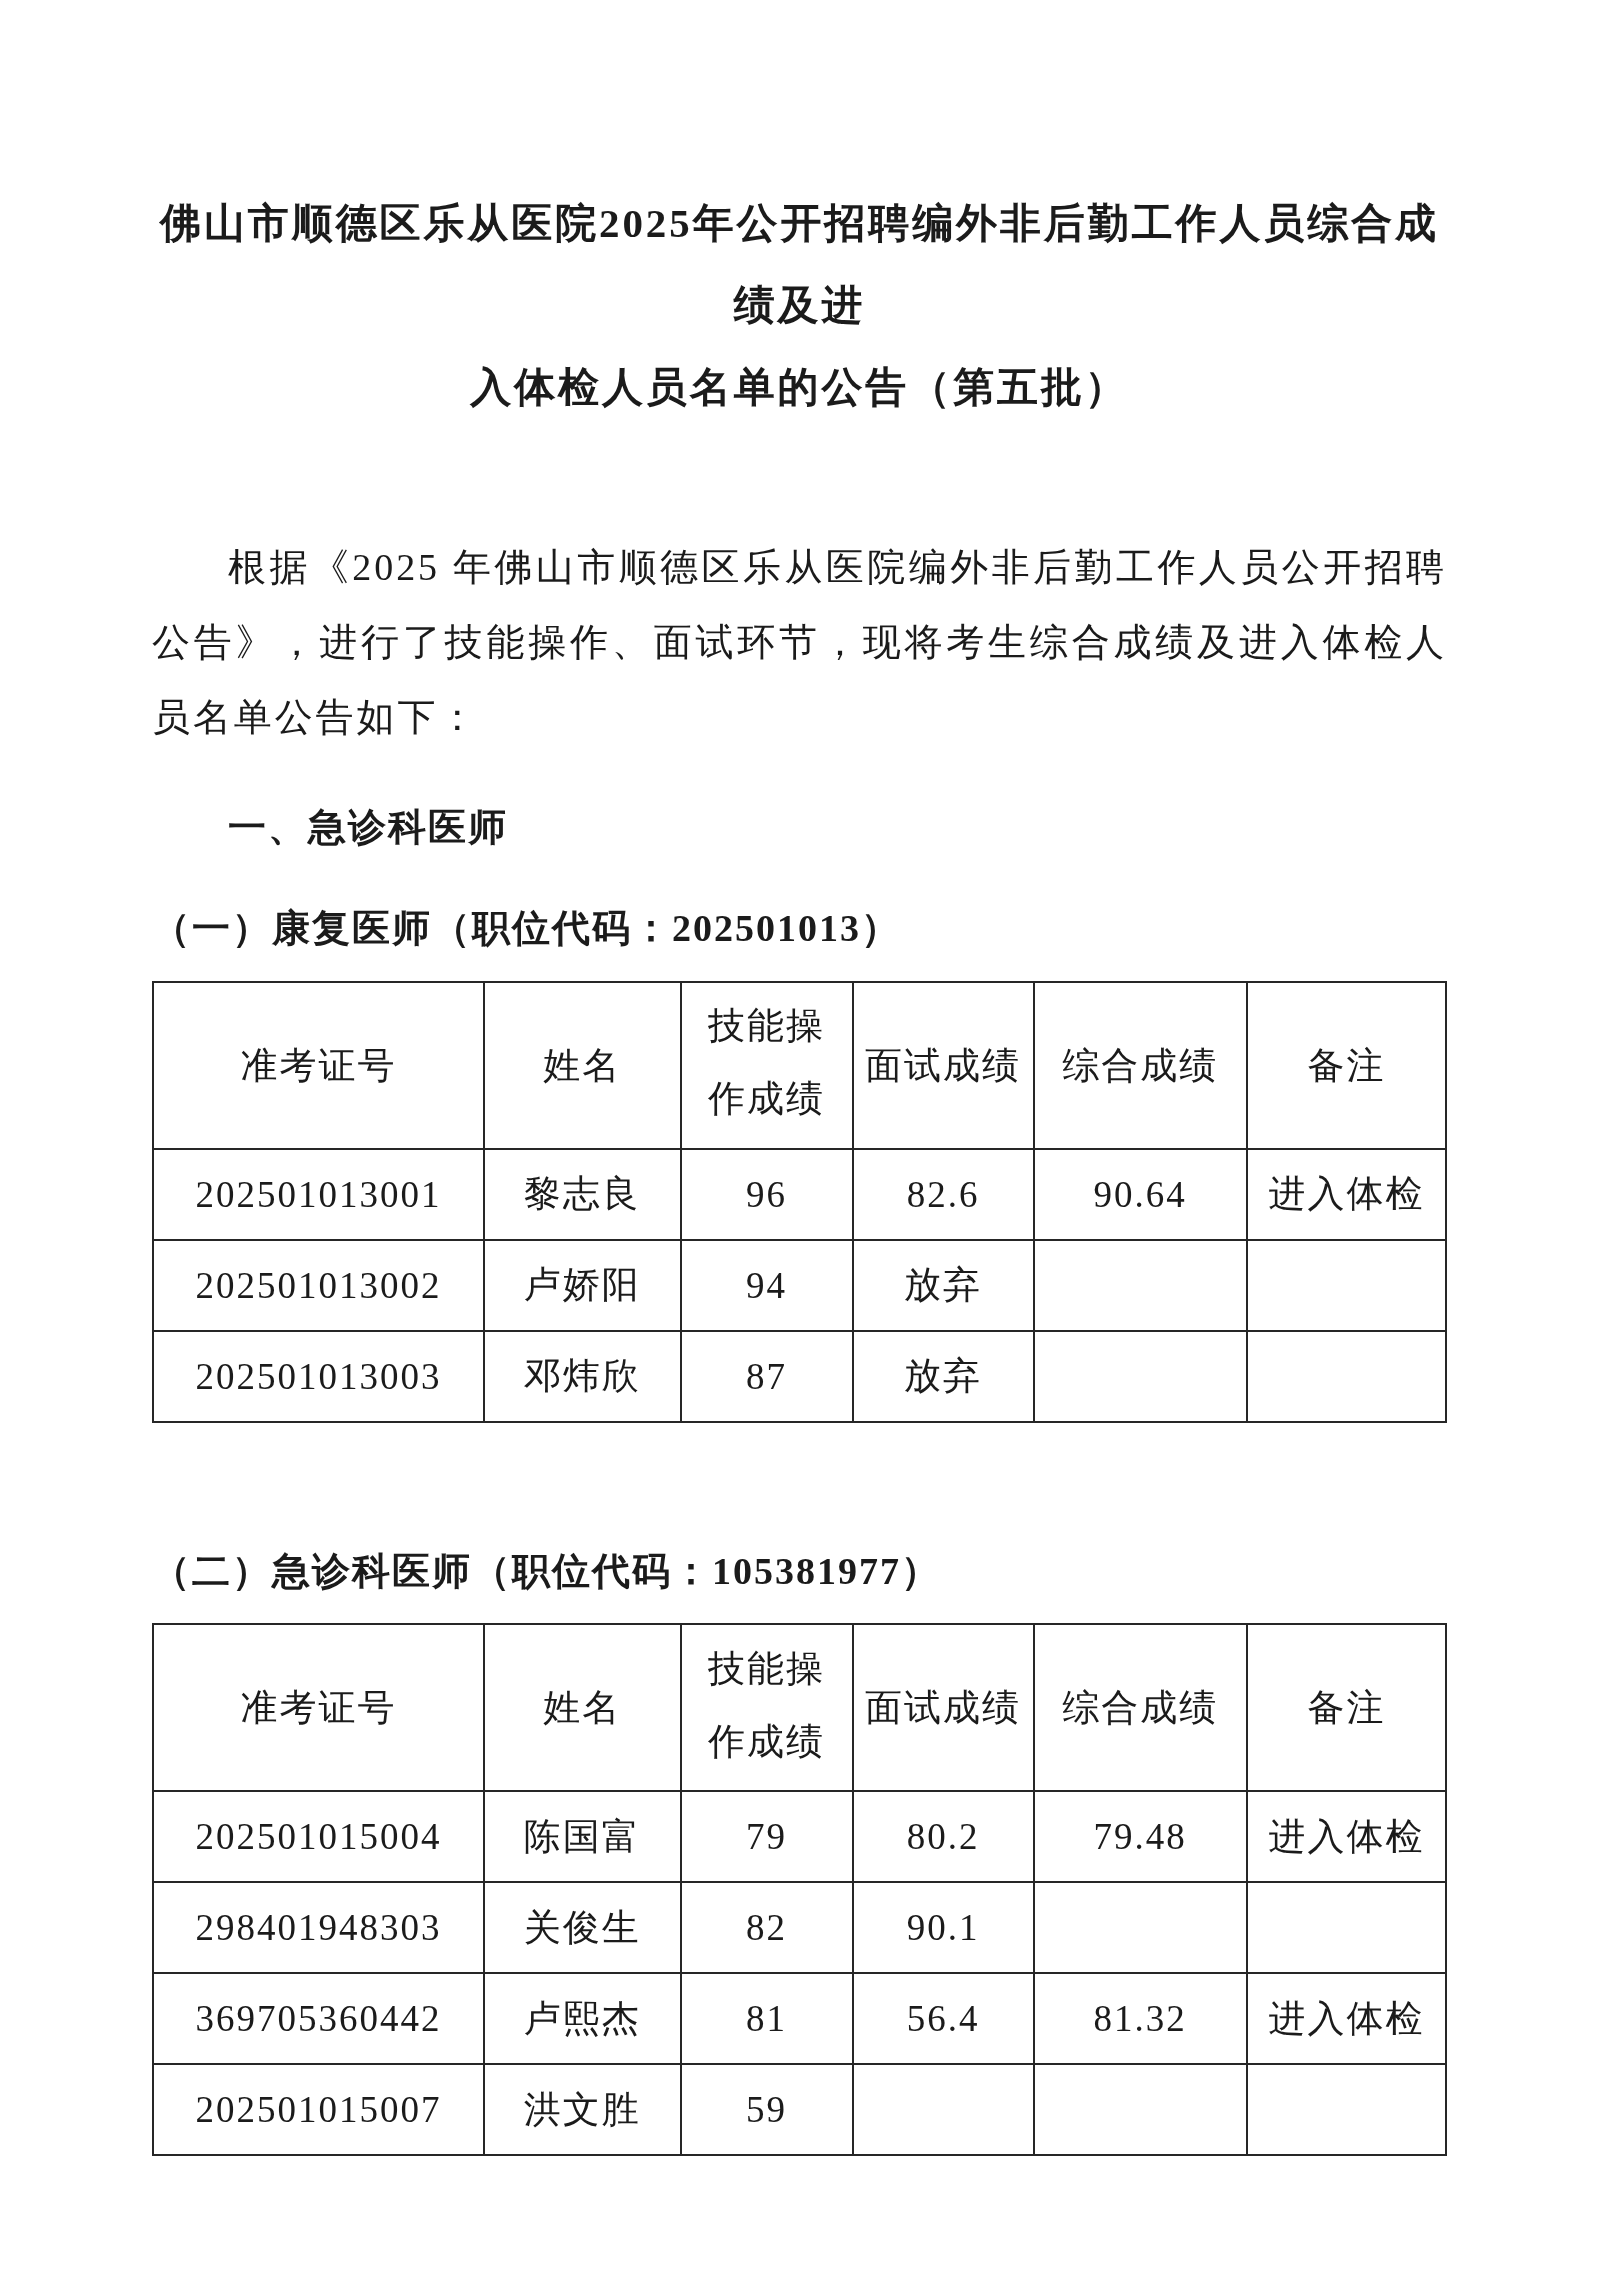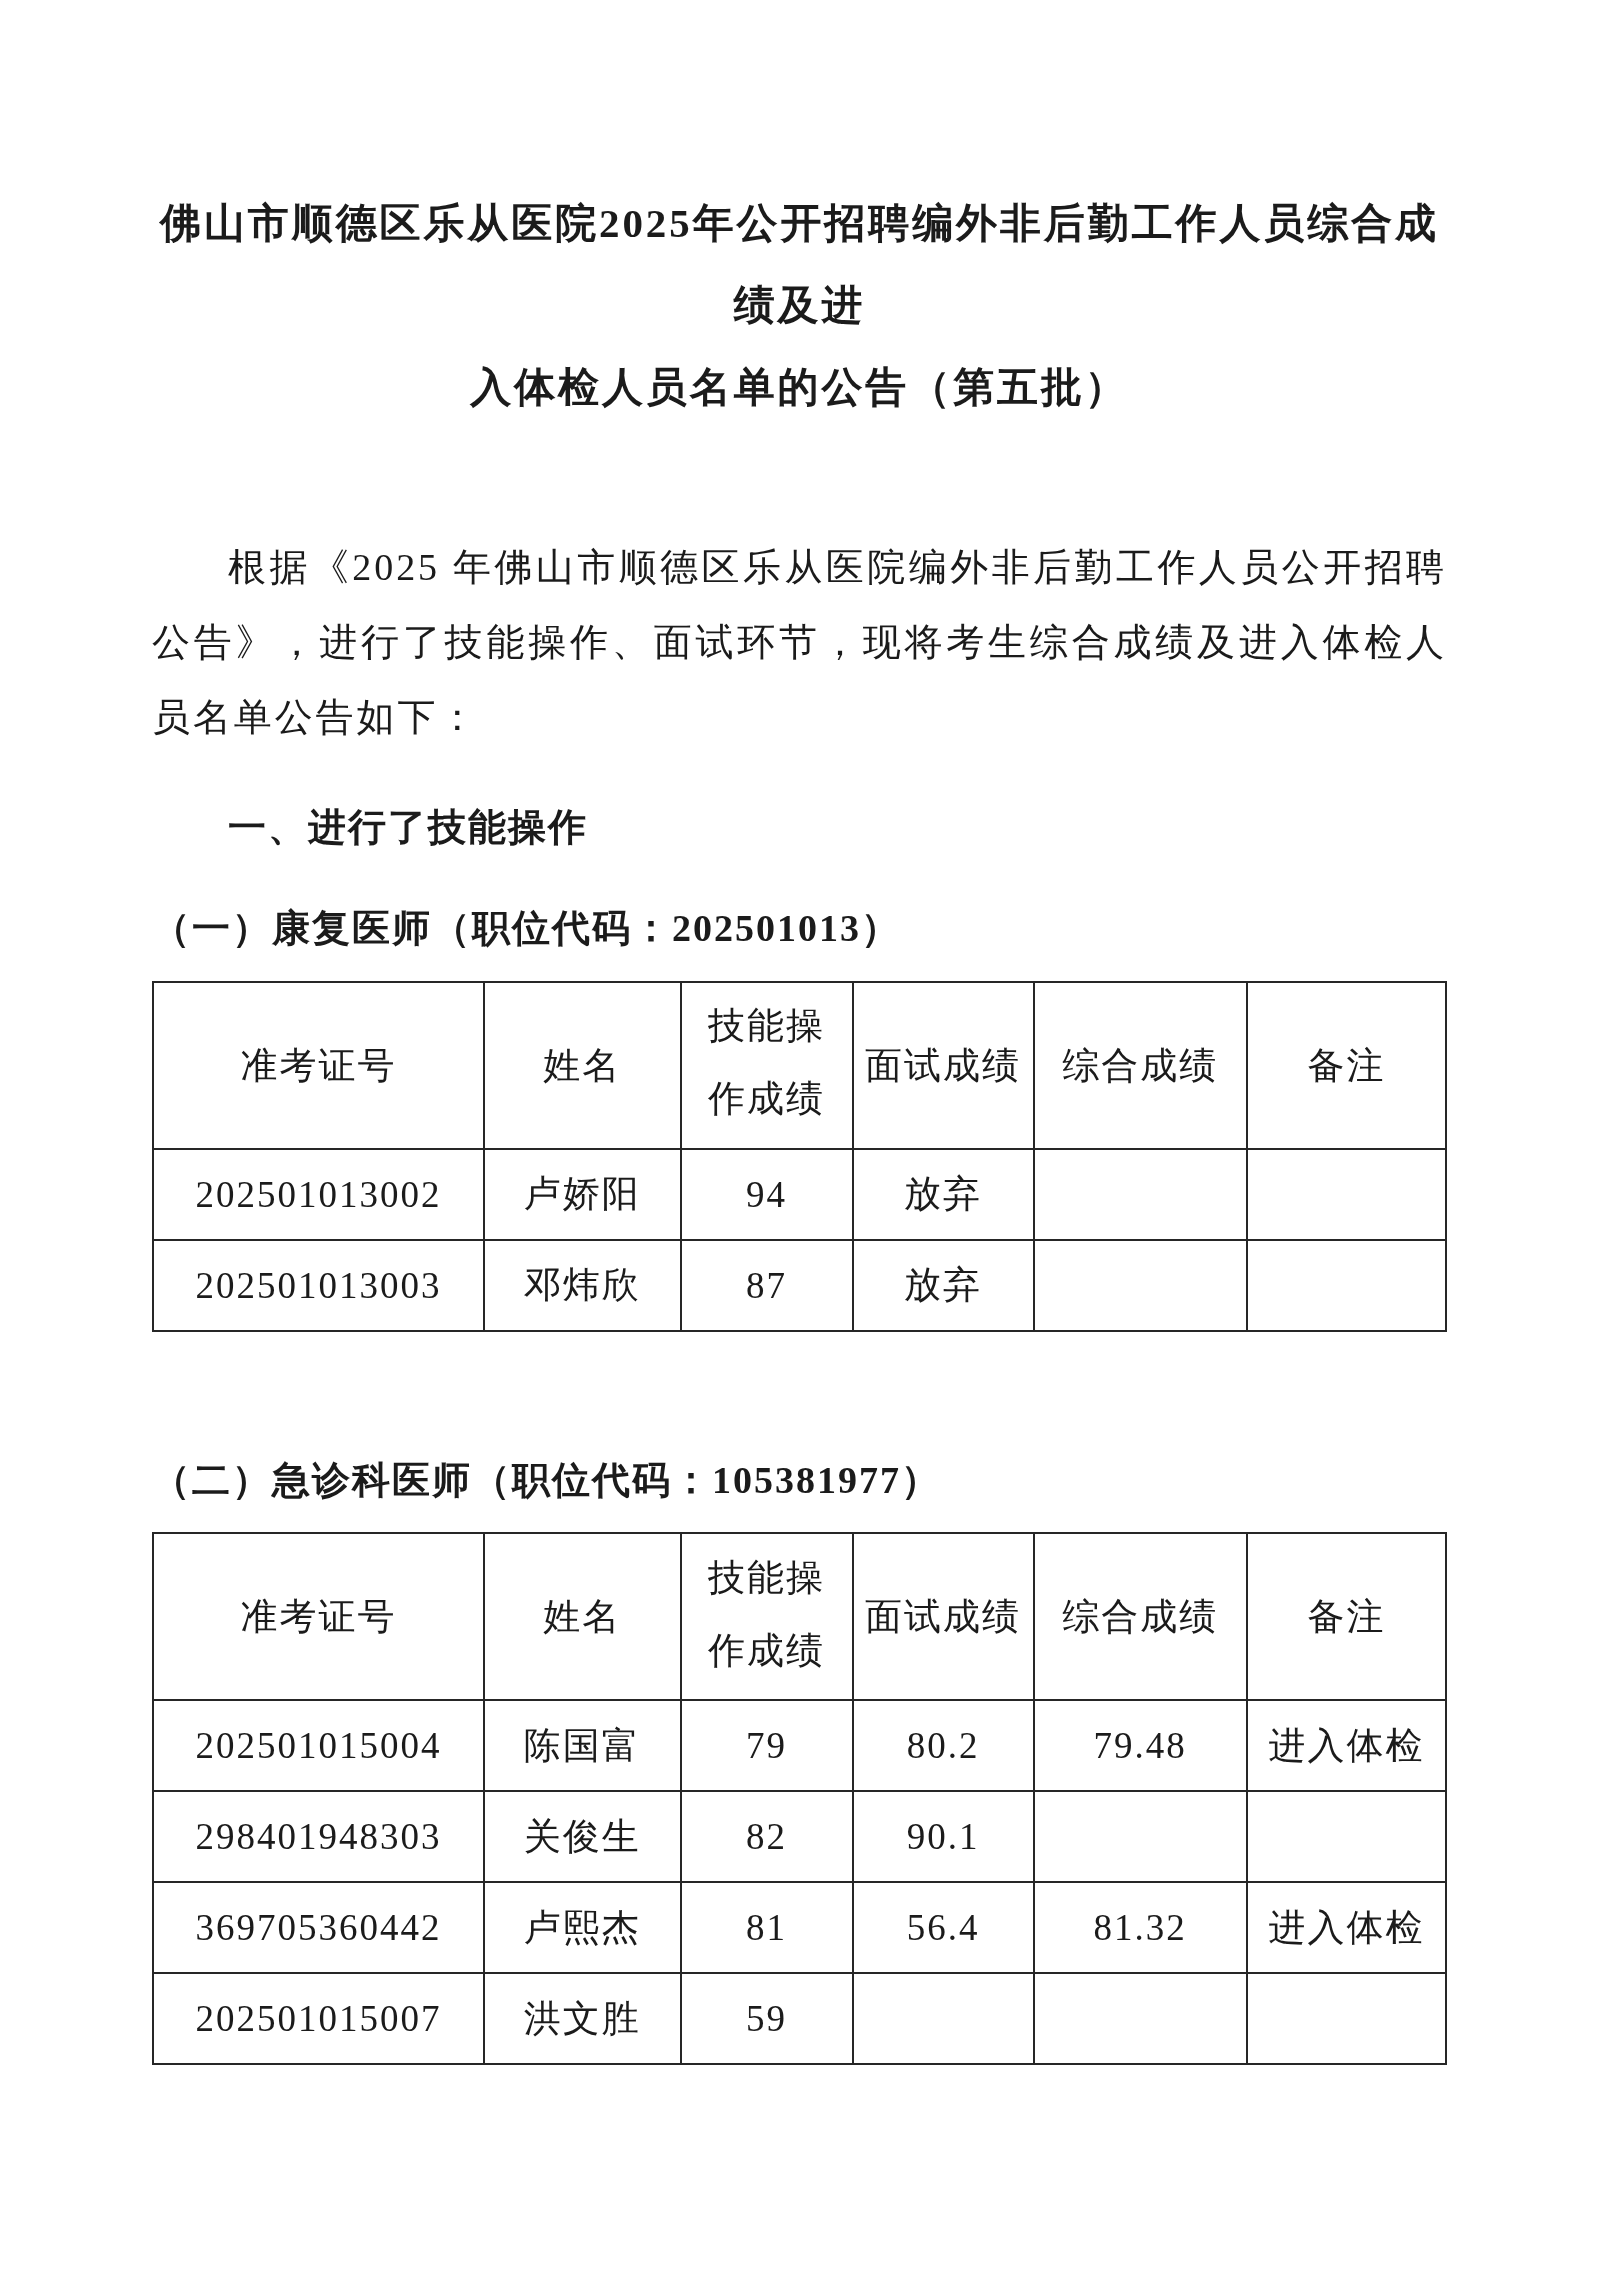--- a/index.html
+++ b/index.html
@@ -94,21 +94,21 @@
 
 <div class="page">
 
   <div class="doc-title">
     <div>佛山市顺德区乐从医院2025年公开招聘编外非后勤工作人员综合成绩及进</div>
     <div>入体检人员名单的公告（第五批）</div>
   </div>
 
   <div class="intro-paragraph">根据《2025 年佛山市顺德区乐从医院编外非后勤工作人员公开招聘公告》，进行了技能操作、面试环节，现将考生综合成绩及进入体检人员名单公告如下：</div>
 
-  <div class="section-heading">一、进行了技能操作</div>
+  <div class="section-heading">一、急诊科医师</div>
 
   <div class="subsection-heading">（一）康复医师（职位代码：202501013）</div>
 
   <table class="score-table">
     <colgroup>
       <col style="width:25.6%">
       <col style="width:15.2%">
       <col style="width:13.3%">
       <col style="width:14.0%">
       <col style="width:16.5%">
@@ -119,20 +119,28 @@
           <th>准考证号</th>
           <th>姓名</th>
           <th>技能操作成绩</th>
           <th>面试成绩</th>
           <th>综合成绩</th>
           <th>备注</th>
         </tr>
     </thead>
     <tbody>
         <tr>
+          <td>202501013001</td>
+          <td>黎志良</td>
+          <td>96</td>
+          <td>82.6</td>
+          <td>90.64</td>
+          <td>进入体检</td>
+        </tr>
+        <tr>
           <td>202501013002</td>
           <td>卢娇阳</td>
           <td>94</td>
           <td>放弃</td>
           <td></td>
           <td></td>
         </tr>
         <tr>
           <td>202501013003</td>
           <td>邓炜欣</td>

